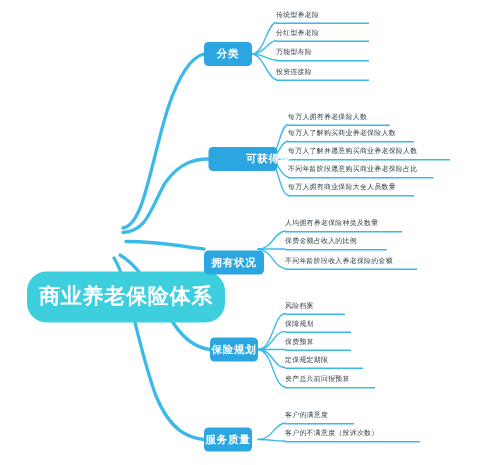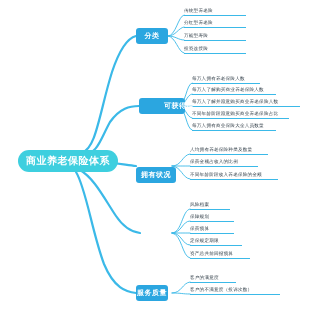--- a/index.html
+++ b/index.html
@@ -25,25 +25,26 @@
     align-items:center;
     justify-content:center;
     color:#ffffff;
     white-space:nowrap;
     letter-spacing:0.5px;
     z-index:5;
   }
   .node.root{
     background:#3ECFDF;
     border-radius:13px;
-    font-size:10px;
+    font-size:14px;
     font-weight:bold;
     padding:0 8px;
-    height:22px;
+    height:34px;
     box-shadow:0 0 0 0 rgba(0,0,0,0);
+    margin-top:31px;
   }
   .node.branch{
     background:#2BA6E0;
     border-radius:3px;
     font-size:7px;
     font-weight:bold;
     height:16px;
     padding:0 6px;
   }
   .leaf{
@@ -139,20 +140,23 @@
   <div class="node branch" style="left:136px; top:146px; width:40px;margin-top:21px;">
     <span>拥有状况</span>
   </div>
   <div class="leaf" style="left:190px; top:148px;">人均拥有养老保险种类及数量</div>
   <div class="leafline" style="left:190px; top:154px; width:78px;"></div>
   <div class="leaf" style="left:190px; top:160px;">保费金额占收入的比例</div>
   <div class="leafline" style="left:190px; top:166px; width:68px;"></div>
   <div class="leaf" style="left:190px; top:173px;">不同年龄阶段收入养老保险的金额</div>
   <div class="leafline" style="left:190px; top:179px; width:88px;"></div>
 
+  <div class="node branch" style="left:140px; top:225px; width:32px;">
+    <span>保险规划</span>
+  </div>
   <div class="leaf" style="left:190px; top:203px;">风险档案</div>
   <div class="leafline" style="left:190px; top:209px; width:40px;"></div>
   <div class="leaf" style="left:190px; top:215px;">保障规划</div>
   <div class="leafline" style="left:190px; top:221px; width:44px;"></div>
   <div class="leaf" style="left:190px; top:227px;">保费预算</div>
   <div class="leafline" style="left:190px; top:233px; width:44px;"></div>
   <div class="leaf" style="left:190px; top:239px;">定保规定期限</div>
   <div class="leafline" style="left:190px; top:245px; width:52px;"></div>
   <div class="leaf" style="left:190px; top:252px;">资产总共前回报预算</div>
   <div class="leafline" style="left:190px; top:258px; width:60px;"></div>

